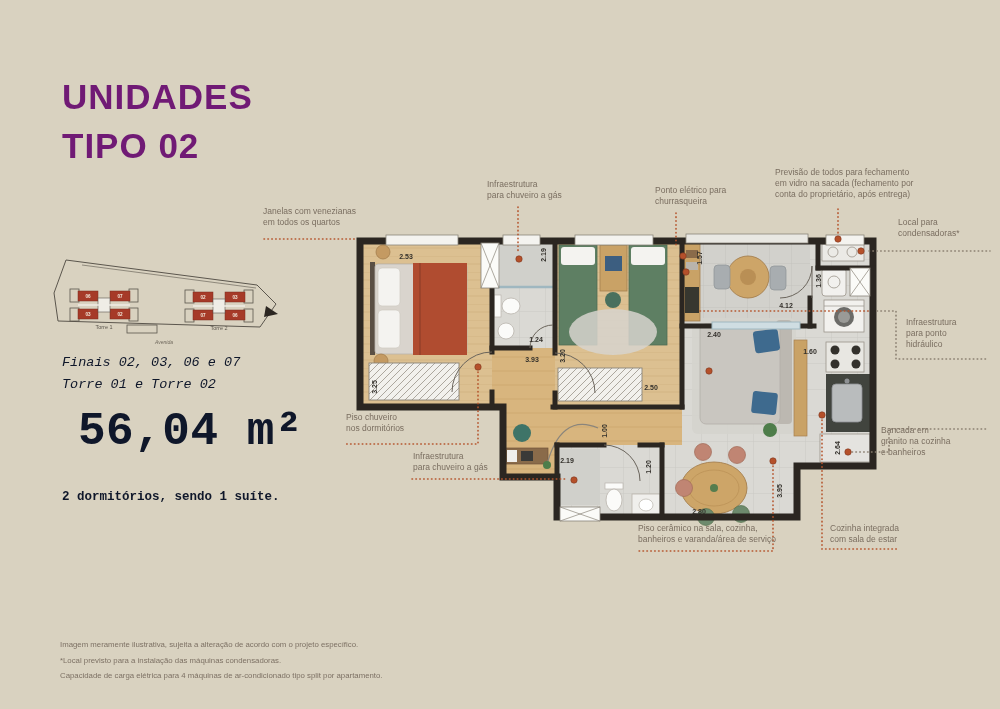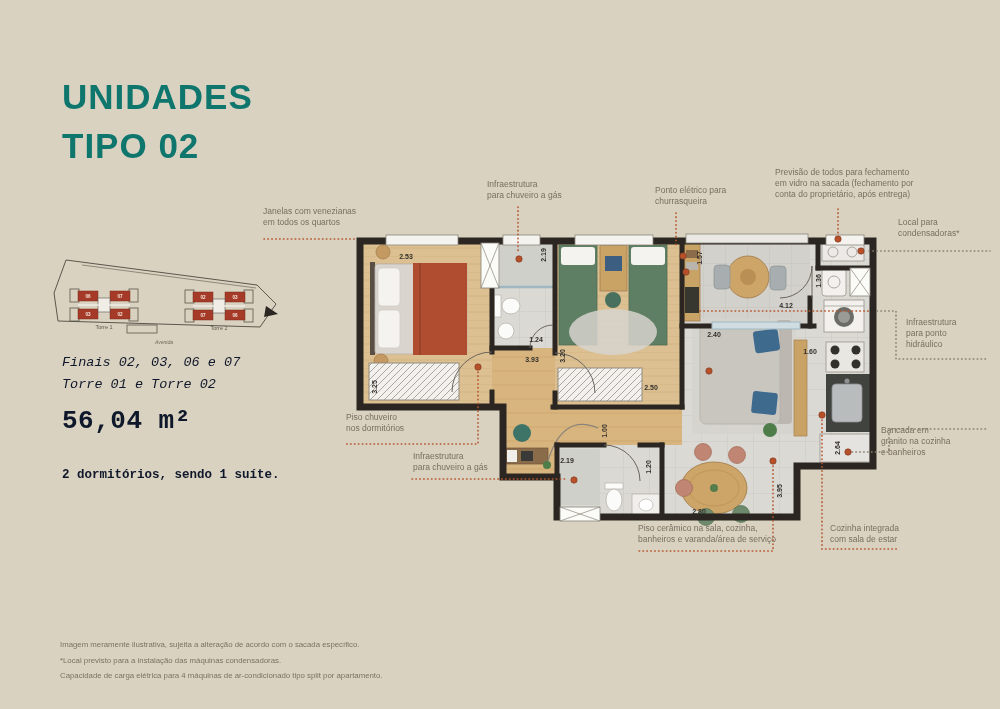--- a/index.html
+++ b/index.html
@@ -1,28 +1,28 @@
 <!DOCTYPE html>
 <html><head>
 <meta charset="utf-8">
 <style>
   html,body{margin:0;padding:0;}
   body{font-family:"Liberation Sans", sans-serif;}
   #page{position:relative;width:1000px;height:709px;background:#d9d2c0;overflow:hidden;}
-  #title{position:absolute;left:62px;top:72px;color:#0f766e;font-size:35px;font-weight:bold;line-height:49px;letter-spacing:1px;}
+  #title{position:absolute;left:62px;top:72px;color:#701a75;font-size:35px;font-weight:bold;line-height:49px;letter-spacing:1px;}
   #siteplan{position:absolute;left:52px;top:248px;}
   .site-outline{fill:none;stroke:#5b564d;stroke-width:1;}
   .wing{fill:#d9d2c0;stroke:#5b564d;stroke-width:0.8;}
   .unit{fill:#a63a28;stroke:#7d2c1e;stroke-width:0.5;}
   .unit-num{fill:#f2e9dc;font-size:4.6px;font-weight:bold;text-anchor:middle;}
   .site-label{fill:#5b564d;font-size:5.5px;text-anchor:middle;}
   .street-label{fill:#6f685c;font-size:5px;font-style:italic;text-anchor:middle;}
   #details{position:absolute;left:62px;top:352px;color:#0f172a;font-family:Liberation Mono, monospace;}
   #details .it{font-style:italic;font-size:13.5px;line-height:22px;}
-  #details .area{font-size:26px;font-weight:bold;margin-top:10px;letter-spacing:0.5px;}
+  #details .area{font-size:46px;font-weight:bold;margin-top:10px;letter-spacing:0.5px;margin-left:16px;}
   #details .dorm{font-size:12.5px;font-weight:bold;margin-top:32px;}
   #plan-svg{position:absolute;left:0;top:0;pointer-events:none;}
   .wall{fill:none;stroke:#2b2621;stroke-linecap:square;}
   .wall-outer{stroke-width:7;}
   .wall-in{stroke-width:5;}
   .win{fill:#f4f3ef;stroke:#8b857a;stroke-width:0.8;}
   .xbox{fill:#fbfbf8;stroke:#8b857a;stroke-width:0.8;}
   .xline{stroke:#8b857a;stroke-width:0.7;}
   .door{fill:none;stroke:#6b655c;stroke-width:1;}
   .glass{stroke:#9fb7c0;stroke-width:2.4;}
@@ -339,18 +339,18 @@
 com sala de estar</div>
       <div class="anno" style="left: 638px; top: 523px; width: 155px;">Piso cerâmico na sala, cozinha,
 banheiros e varanda/área de serviço</div>
       <div class="anno" style="left: 413px; top: 451px; width: 110px;">Infraestrutura
 para chuveiro a gás</div>
       <div class="anno" style="left: 346px; top: 412px; width: 100px;">Piso chuveiro
 nos dormitórios</div>
     </div>
 
   <div id="footer">
-      <div>Imagem meramente ilustrativa, sujeita a alteração de acordo com o sacada específico.</div>
+      <div>Imagem meramente ilustrativa, sujeita a alteração de acordo com o projeto específico.</div>
       <div>*Local previsto para a instalação das máquinas condensadoras.</div>
       <div>Capacidade de carga elétrica para 4 máquinas de ar-condicionado tipo split por apartamento.</div>
     </div>
 
 </div>
 
 </body></html>

